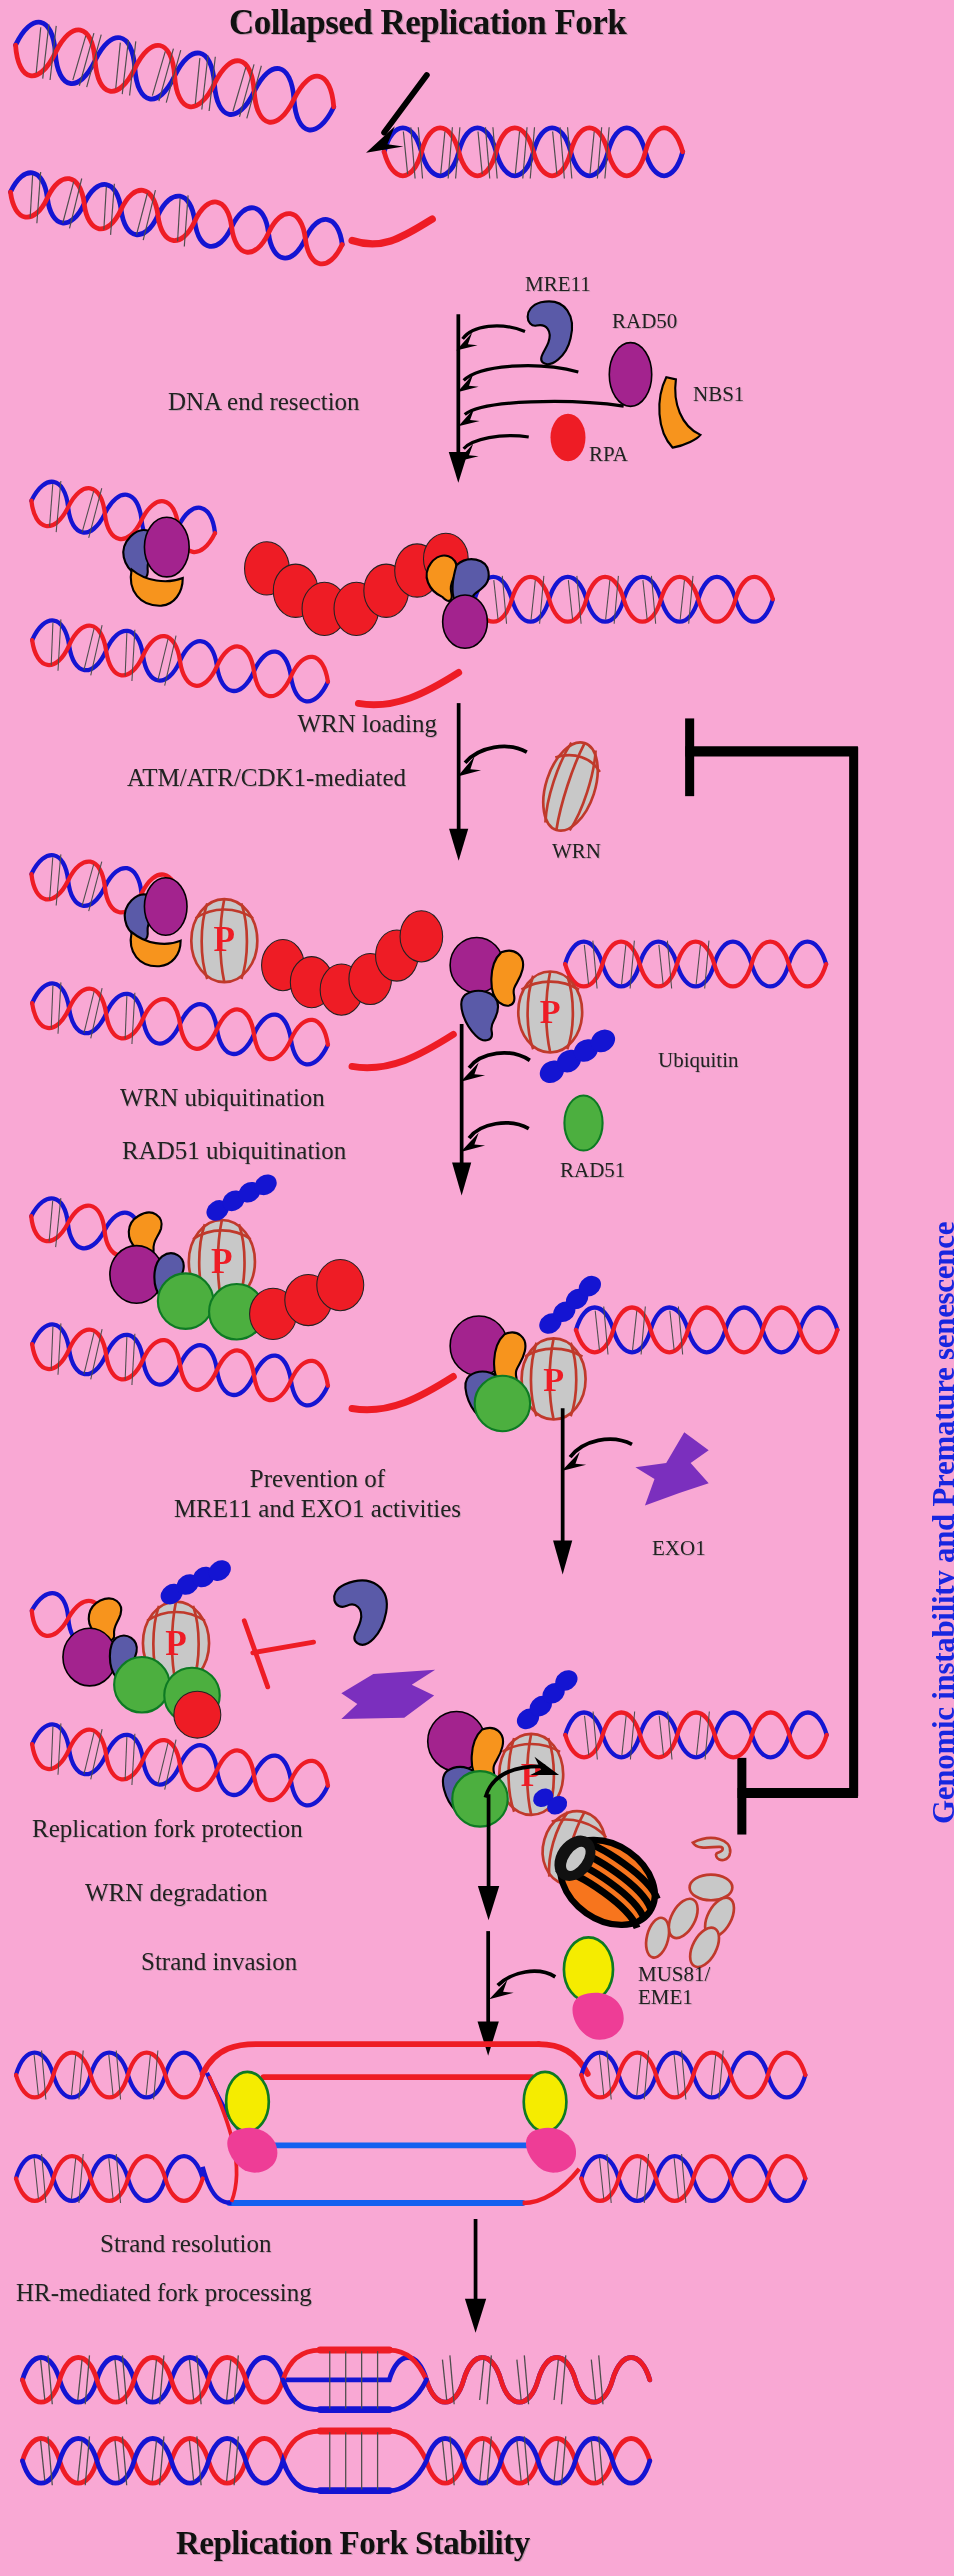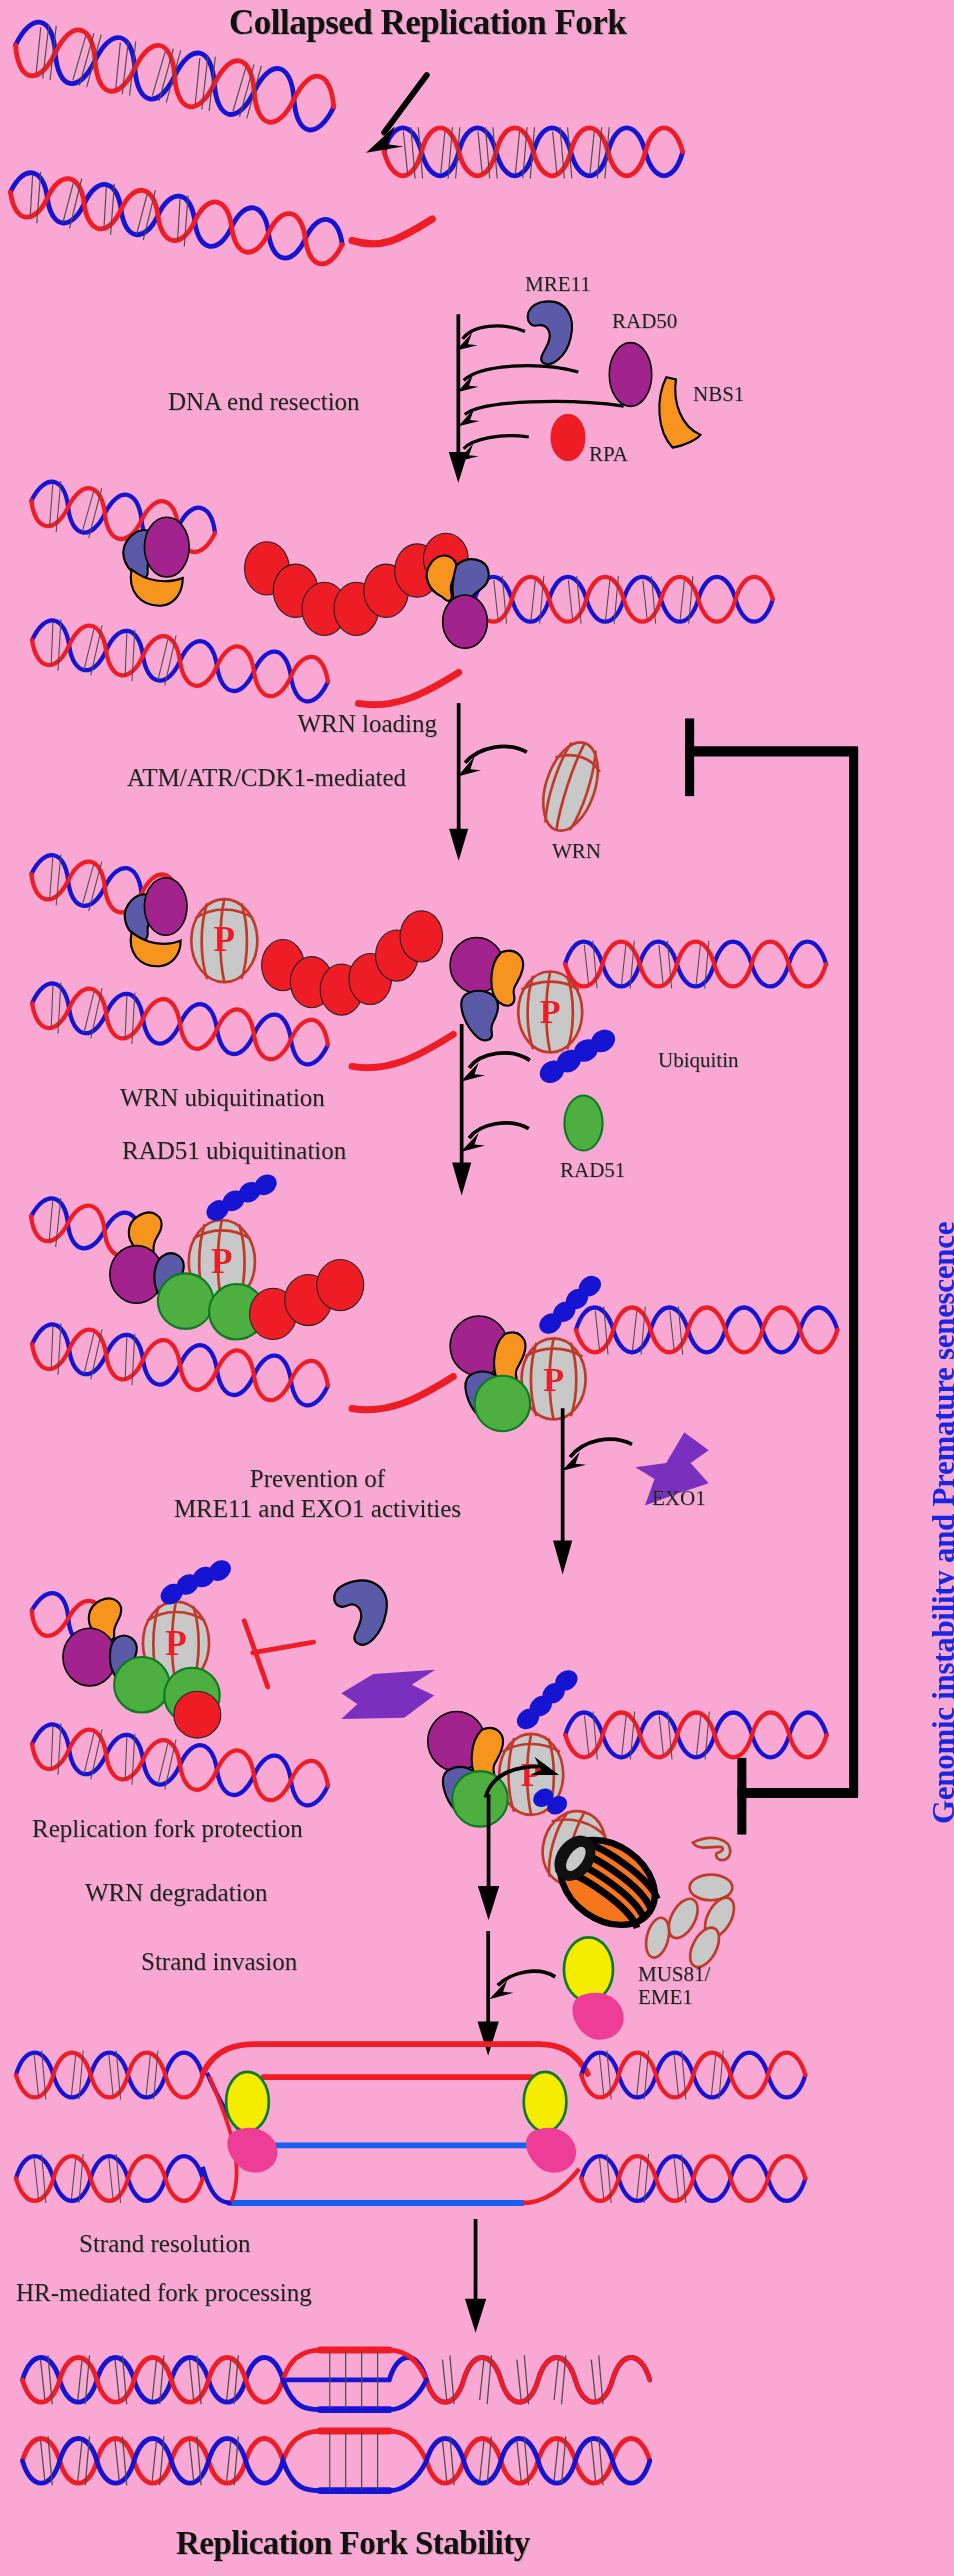--- a/index.html
+++ b/index.html
@@ -515,21 +515,21 @@
   <svg class="abs" style="left:552px;top:1408px;" width="224" height="171" viewBox="0 0 420 320">
     <line x1="20" y1="0" x2="20" y2="250" stroke="#000" stroke-width="7"></line>
     <path d="M2,248 L38,248 L20,312 Z" fill="#000"></path>
     <path d="M150,68 C112,48 58,60 34,92" fill="none" stroke="#000" stroke-width="7"></path>
     <path d="M18,118 L52,82 L44,104 L64,106 Z" fill="#000"></path>
   </svg>
 
   <svg class="abs" style="left:629px;top:1430px;" width="85" height="80" viewBox="0 0 160 150">
     <path d="M104,4 L70,62 L12,70 L48,92 L30,142 L96,118 L150,100 L116,62 L150,38 Z" fill="#7b2fbe"></path>
   </svg>
-  <div class="abs protlabel" style="left:652px;top:1487px;text-align:right;">EXO1</div>
+  <div class="abs protlabel" style="left:652px;top:1537px;text-align:right;">EXO1</div>
 
   <svg class="abs" style="left:32px;top:1563px;" width="800" height="235" viewBox="0 0 1500 440">
     <g transform="translate(10,40) rotate(12)">
       <path d="M0,50 C16,-4 54,-4 70,50 C86,104 124,104 140,50" fill="none" stroke="#1414d2" stroke-width="8" stroke-linecap="round"></path>
       <path d="M0,50 C16,104 54,104 70,50 C86,-4 124,-4 140,50" fill="none" stroke="#ee1c25" stroke-width="8" stroke-linecap="round"></path>
     </g>
 
     <g>
       <path d="M116,128 C100,110 104,82 128,70 C154,58 172,76 166,96
               C160,114 152,118 154,134 C156,150 132,148 116,128 Z" fill="#f7941d" stroke="#000" stroke-width="4"></path>
@@ -780,21 +780,21 @@
       <path d="M408,166 C450,146 492,172 490,208 C488,240 446,252 424,236
                C400,218 384,182 408,166 Z" fill="#ee3d96"></path>
     </g>
     <g>
       <ellipse cx="992" cy="110" rx="40" ry="56" fill="#f5ec00" stroke="#0d7a23" stroke-width="5"></ellipse>
       <path d="M968,166 C1010,146 1052,172 1050,208 C1048,240 1006,252 984,236
                C960,218 944,182 968,166 Z" fill="#ee3d96"></path>
     </g>
   </svg>
 
-  <div class="abs steplabel" style="left:79px;top:2229px;text-align:center;">
+  <div class="abs steplabel" style="left:100px;top:2229px;text-align:center;">
     <div>Strand resolution</div>
   </div>
   <div class="abs steplabel" style="left:16px;top:2278px;">
     <div>HR-mediated fork processing</div>
   </div>
 
   <svg class="abs" style="left:451px;top:2219px;" width="64" height="117" viewBox="0 0 120 220">
     <line x1="46" y1="0" x2="46" y2="152" stroke="#000" stroke-width="7"></line>
     <path d="M26,150 L66,150 L46,214 Z" fill="#000"></path>
   </svg>

